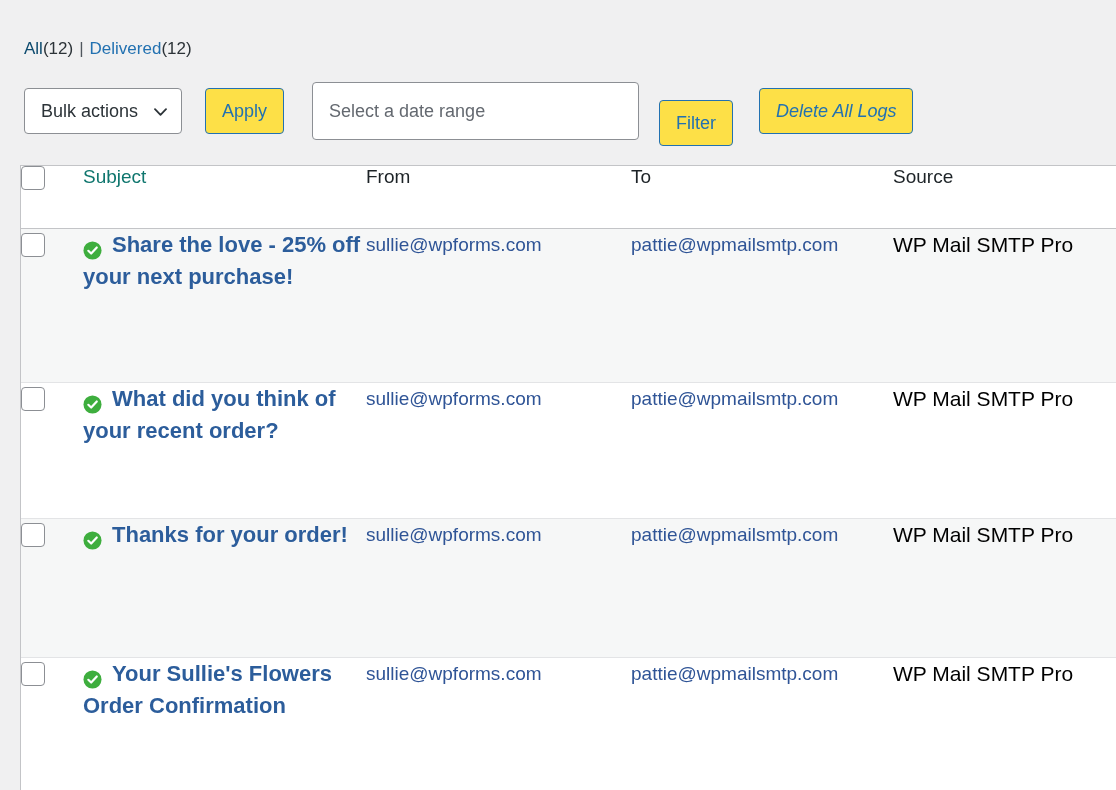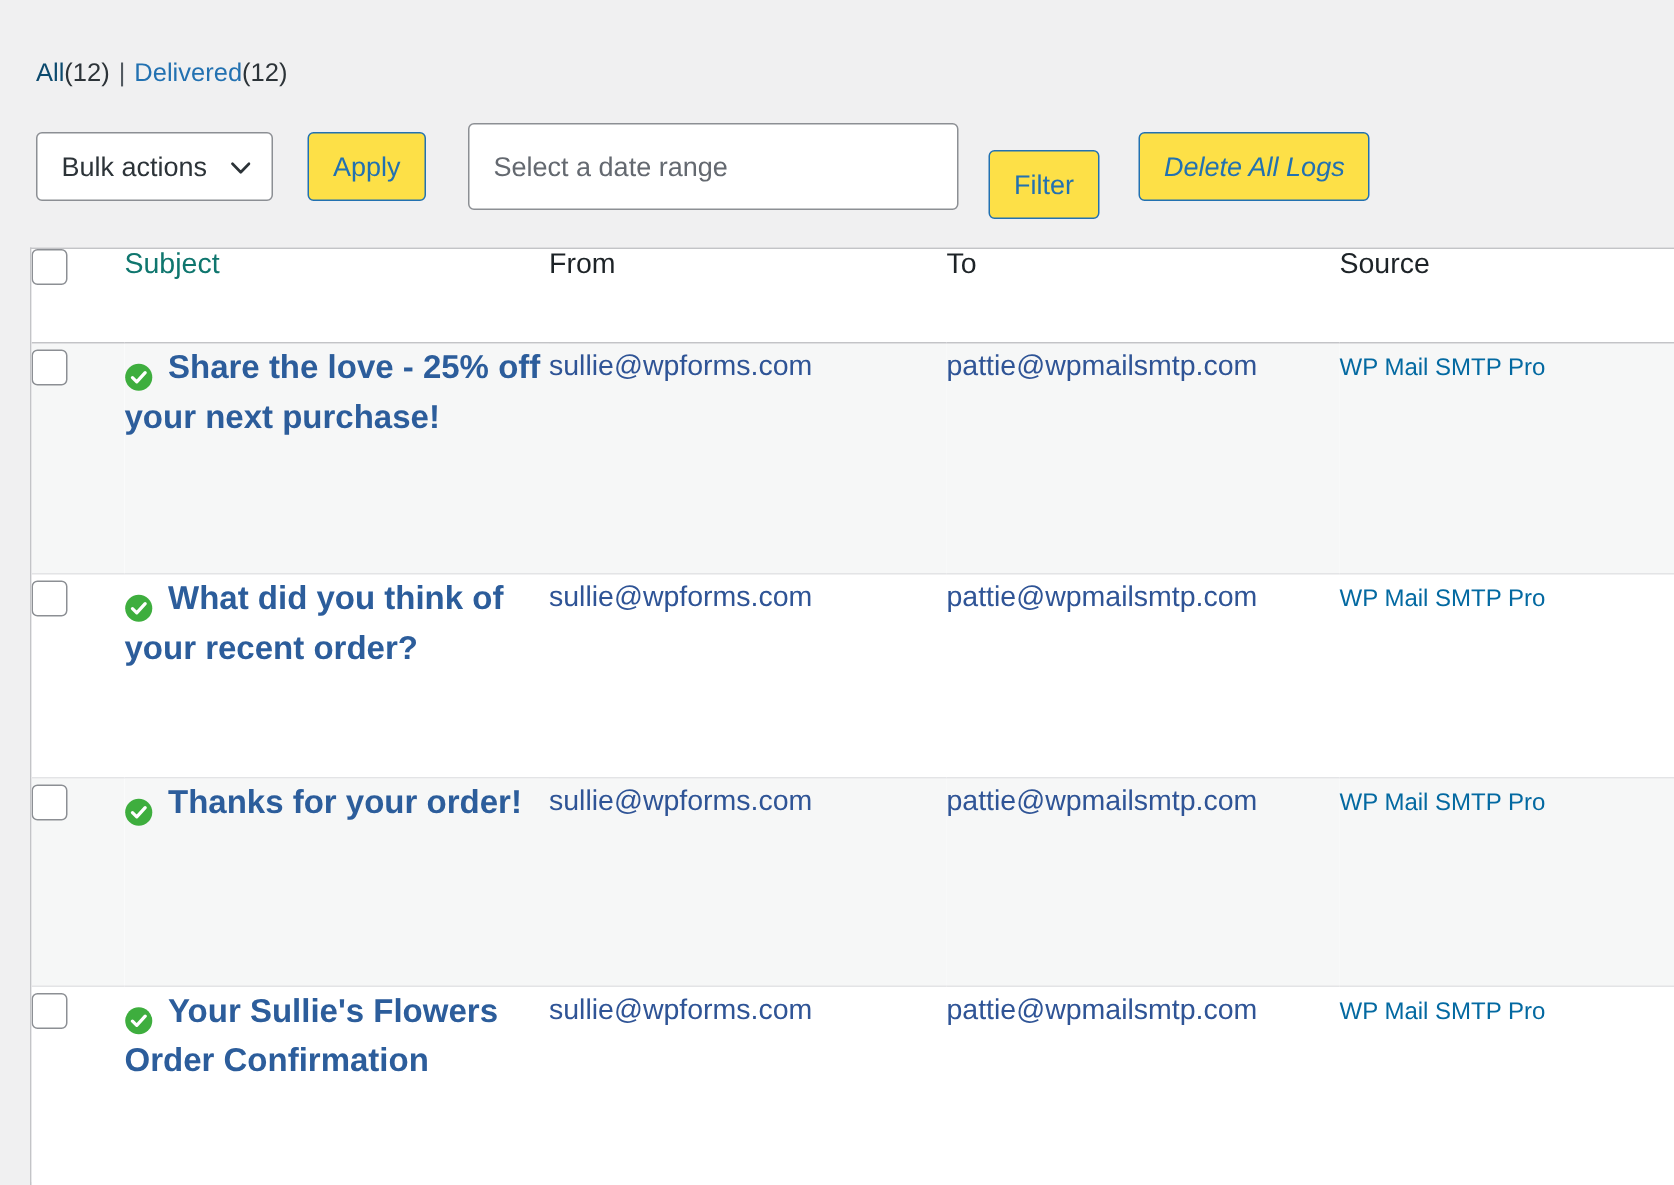--- a/index.html
+++ b/index.html
@@ -238,22 +238,22 @@
   }
   .email-to {
     color: #2f5496;
     font-size: 19px;
     line-height: 31px;
     text-decoration: none;
     cursor: pointer;
     word-break: break-all;
   }
   .source-text {
-    color: #0369a1;
-    font-size: 16px;
+    color: #000000;
+    font-size: 21px;
     line-height: 31px;
     margin-top: 27px;
   }
 </style>
 </head>
 <body>
 
 <div class="page">
 
   <div class="views">

